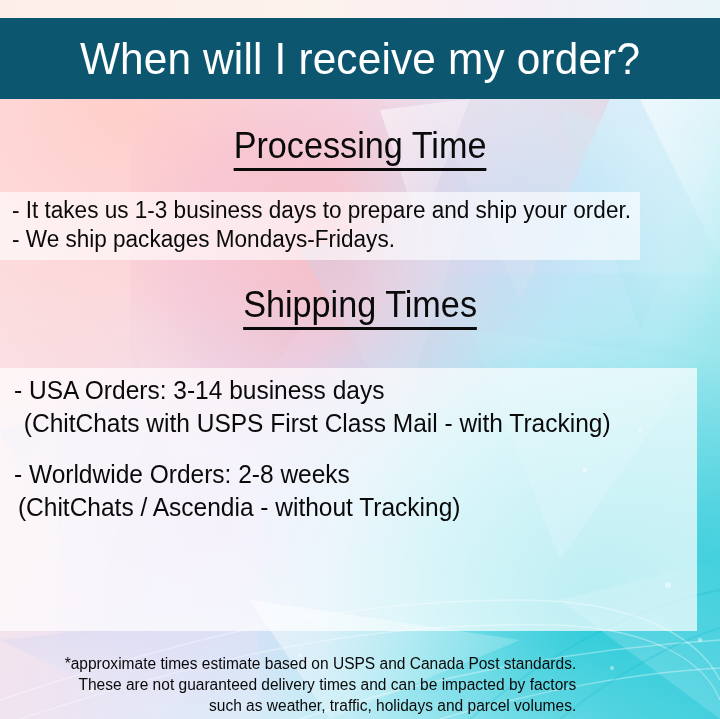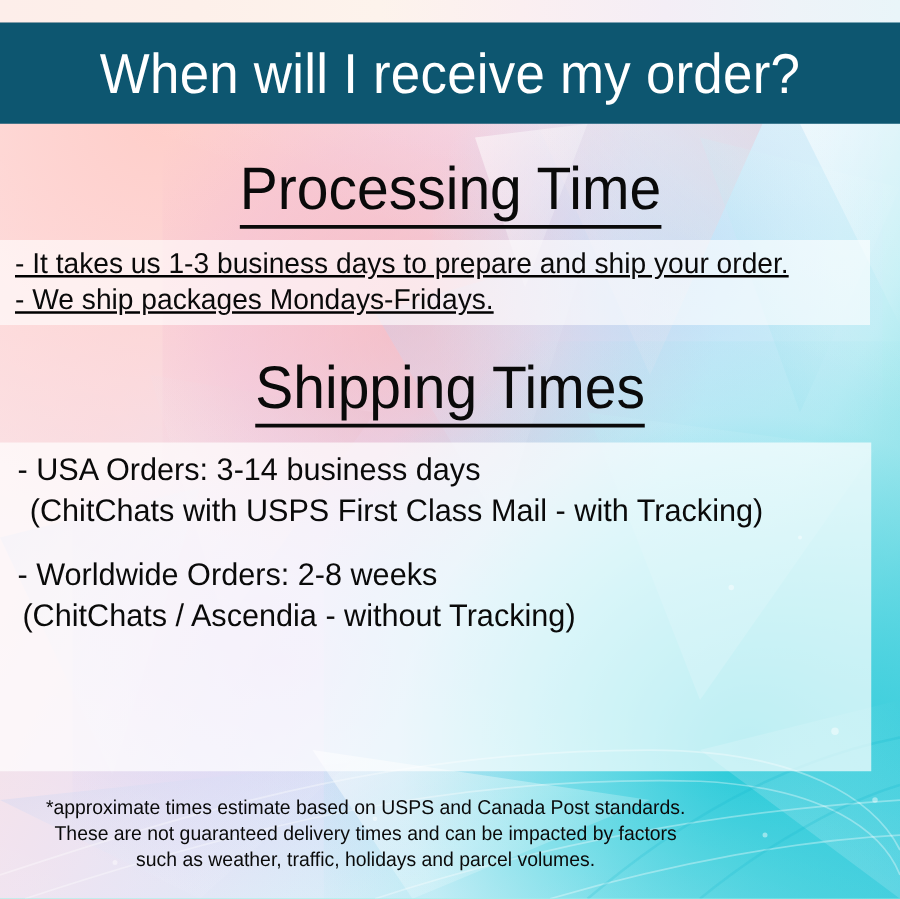--- a/index.html
+++ b/index.html
@@ -9,21 +9,21 @@
   }
   body {
     font-family: "Liberation Sans", sans-serif;
   }
 
   .infographic {
     position: relative;
     width: 720px;
     height: 719px;
     overflow: hidden;
-    background: #5eead4;
+    background: #22c55e;
   }
 
   
   .bg-base {
     position: absolute;
     inset: 0;
     background:
       linear-gradient(118deg,
         #fdece9 0%,
         #fbe4e6 12%,
@@ -145,61 +145,60 @@
     transform-origin: center;
   }
 
   
   .section-heading {
     position: absolute;
     width: 720px;
     text-align: center;
     color: #0a0a0a;
     font-family: "Liberation Sans Narrow", "Liberation Sans", sans-serif;
-    font-size: 48px;
+    font-size: 36px;
     font-weight: 400;
     line-height: 1;
     white-space: nowrap;
   }
   .section-heading span.u {
     border-bottom: 3px solid #0a0a0a;
     padding-bottom: 4px;
     display: inline-block;
     transform: scaleX(0.95);
   }
   #heading-processing { top: 128px; }
   #heading-shipping   { top: 287px; text-decoration: underline; }
 
   
   .processing-block {
     position: absolute;
     left: 0;
     top: 192px;
-    width: 696px;
+    width: 640px;
     padding: 4px 0 6px 12px;
     box-sizing: border-box;
     background: rgba(255,255,255,0.62);
-    text-decoration: underline;
   }
   .processing-line {
     color: #0a0a0a;
     font-family: "Liberation Sans Narrow", "Liberation Sans", sans-serif;
     font-size: 23px;
     font-weight: 400;
     line-height: 29px;
     white-space: nowrap;
     transform: scaleX(0.98);
     transform-origin: left center;
   }
 
   
   .shipping-panel {
     position: absolute;
     left: 0;
-    top: 354px;
+    top: 368px;
     width: 697px;
     height: 263px;
     background: rgba(255,255,255,0.70);
     box-sizing: border-box;
     padding: 6px 0 0 14px;
   }
   .ship-group {
     margin-bottom: 18px;
   }
   .ship-group:last-child { margin-bottom: 0; }
@@ -213,23 +212,23 @@
     transform: scaleX(0.98);
     transform-origin: left center;
   }
   .ship-line.indent { padding-left: 10px; }
   .ship-line.indent-sm { padding-left: 4px; }
 
   
   .footnote {
     position: absolute;
     left: 0;
-    top: 636px;
+    top: 653px;
     width: 585px;
-    text-align: center;
+    text-align: right;
   }
   .footnote-line {
     color: #0a0a0a;
     font-family: "Liberation Sans Narrow", "Liberation Sans", sans-serif;
     font-size: 16px;
     font-weight: 400;
     line-height: 21px;
     white-space: nowrap;
     transform: scaleX(0.97);
   }

